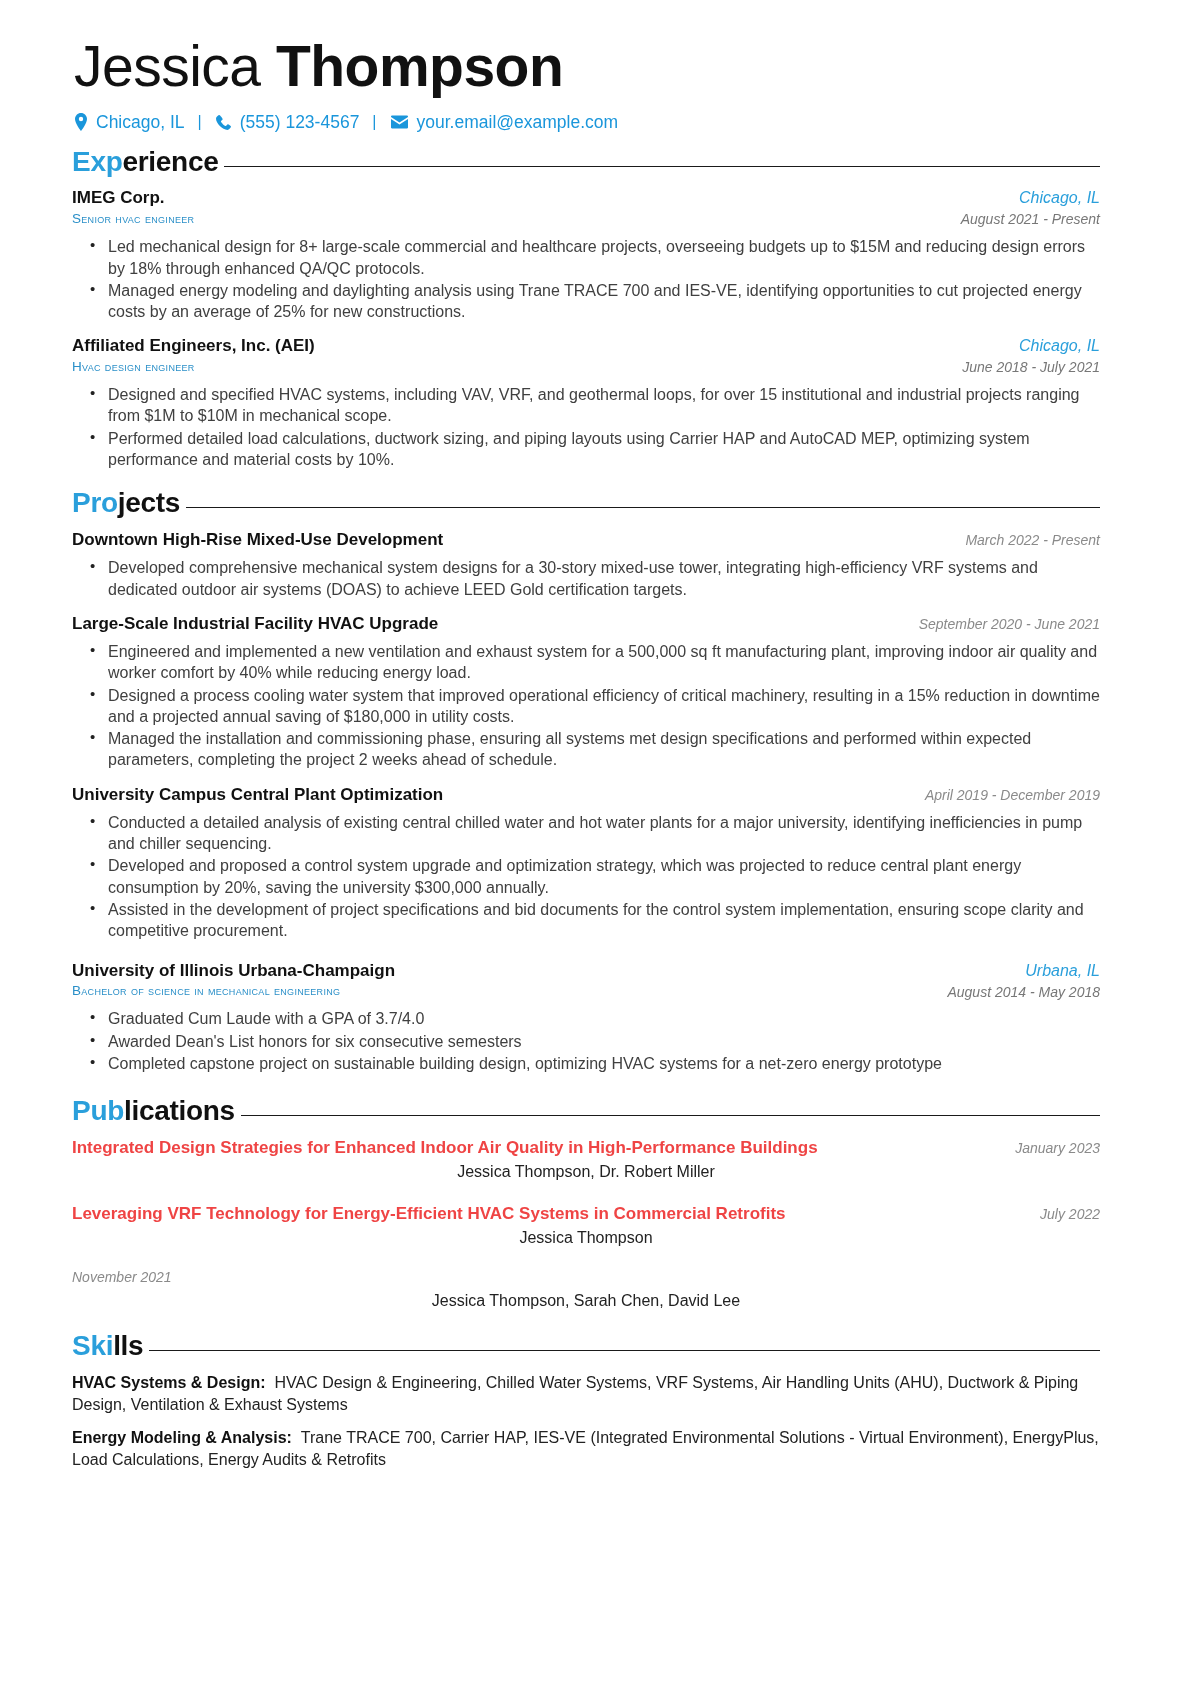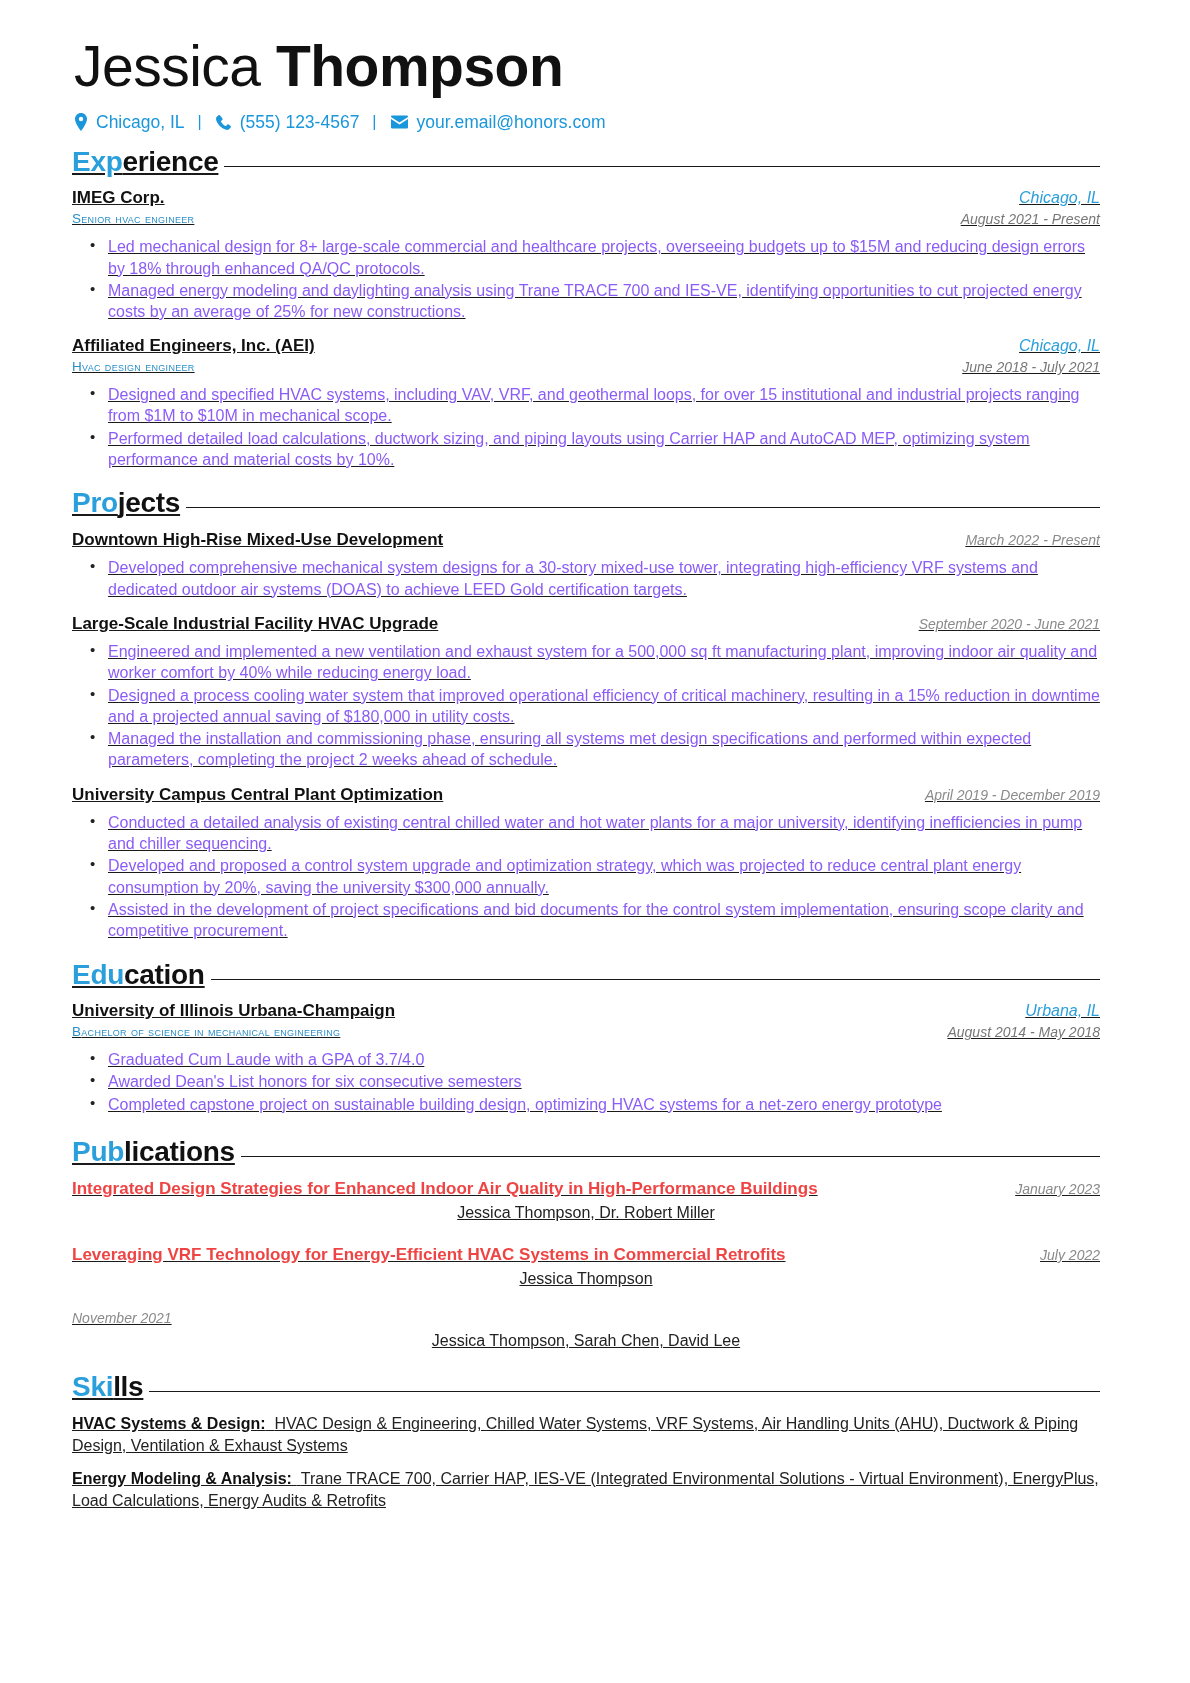--- a/index.html
+++ b/index.html
@@ -49,21 +49,21 @@
   }
   .contact-sep {
     color: #1a96db;
     padding: 0 13px;
     font-size: 16px;
   }
   .c-icon { display: inline-flex; align-items: center; }
   .c-icon svg { display: block; fill: #1a96db; }
 
   
-  .section { margin-top: 6px; text-decoration: underline; }
+  .section { margin-top: 6px; }
   .section-head {
     display: flex;
     align-items: baseline;
     width: 100%;
     margin-bottom: 10px;
   }
   .section-title {
     font-size: 28px;
     font-weight: 700;
     color: #111111;
@@ -130,21 +130,21 @@
 
   ul.bullets {
     margin: 7px 0 0 0;
     padding-left: 34px;
     list-style: none;
   }
   ul.bullets li {
     position: relative;
     font-size: 16px;
     line-height: 1.33;
-    color: #8b5cf6;
+    color: #404040;
     margin-bottom: 1px;
     padding-left: 2px;
   }
   ul.bullets li::before {
     content: "\2022";
     position: absolute;
     left: -16px;
     top: -1px;
     color: #222222;
     font-size: 15px;
@@ -205,21 +205,21 @@
       </span>
       <span>(555) 123-4567</span>
     </span>
     <span class="contact-sep">|</span>
     <span class="contact-item">
       <span class="c-icon">
         <svg width="19" height="14" viewBox="0 0 19 14">
             <path d="M1 1.4V2l8.5 5.6L18 2v-.6A1 1 0 0 0 17 .5H2a1 1 0 0 0-1 .9zM18 4 9.5 9.6 1 4v8.6c0 .5.4.9 1 .9h15c.6 0 1-.4 1-.9z"></path>
           </svg>
       </span>
-      <span>your.email@honors.com</span>
+      <span>your.email@example.com</span>
     </span>
   </div>
 
   <div class="section">
     <div class="section-head">
       <div class="section-title"><span class="hl">Exp</span><span>erience</span></div>
       <div class="section-rule"></div>
     </div>
 
     <div class="entry">
@@ -304,24 +304,20 @@
       </div>
       <ul class="bullets">
         <li>Conducted a detailed analysis of existing central chilled water and hot water plants for a major university, identifying inefficiencies in pump and chiller sequencing.</li>
         <li>Developed and proposed a control system upgrade and optimization strategy, which was projected to reduce central plant energy consumption by 20%, saving the university $300,000 annually.</li>
         <li>Assisted in the development of project specifications and bid documents for the control system implementation, ensuring scope clarity and competitive procurement.</li>
       </ul>
     </div>
   </div>
 
   <div class="section sec-gap-top">
-    <div class="section-head">
-      <div class="section-title"><span class="hl">Edu</span><span>cation</span></div>
-      <div class="section-rule"></div>
-    </div>
 
     <div class="entry">
       <div class="entry-row">
         <div class="entry-left">
           <div class="org">University of Illinois Urbana-Champaign</div>
           <div class="role">Bachelor of Science in Mechanical Engineering</div>
         </div>
         <div class="entry-right">
           <div class="loc">Urbana, IL</div>
           <div class="date">August 2014 - May 2018</div>

